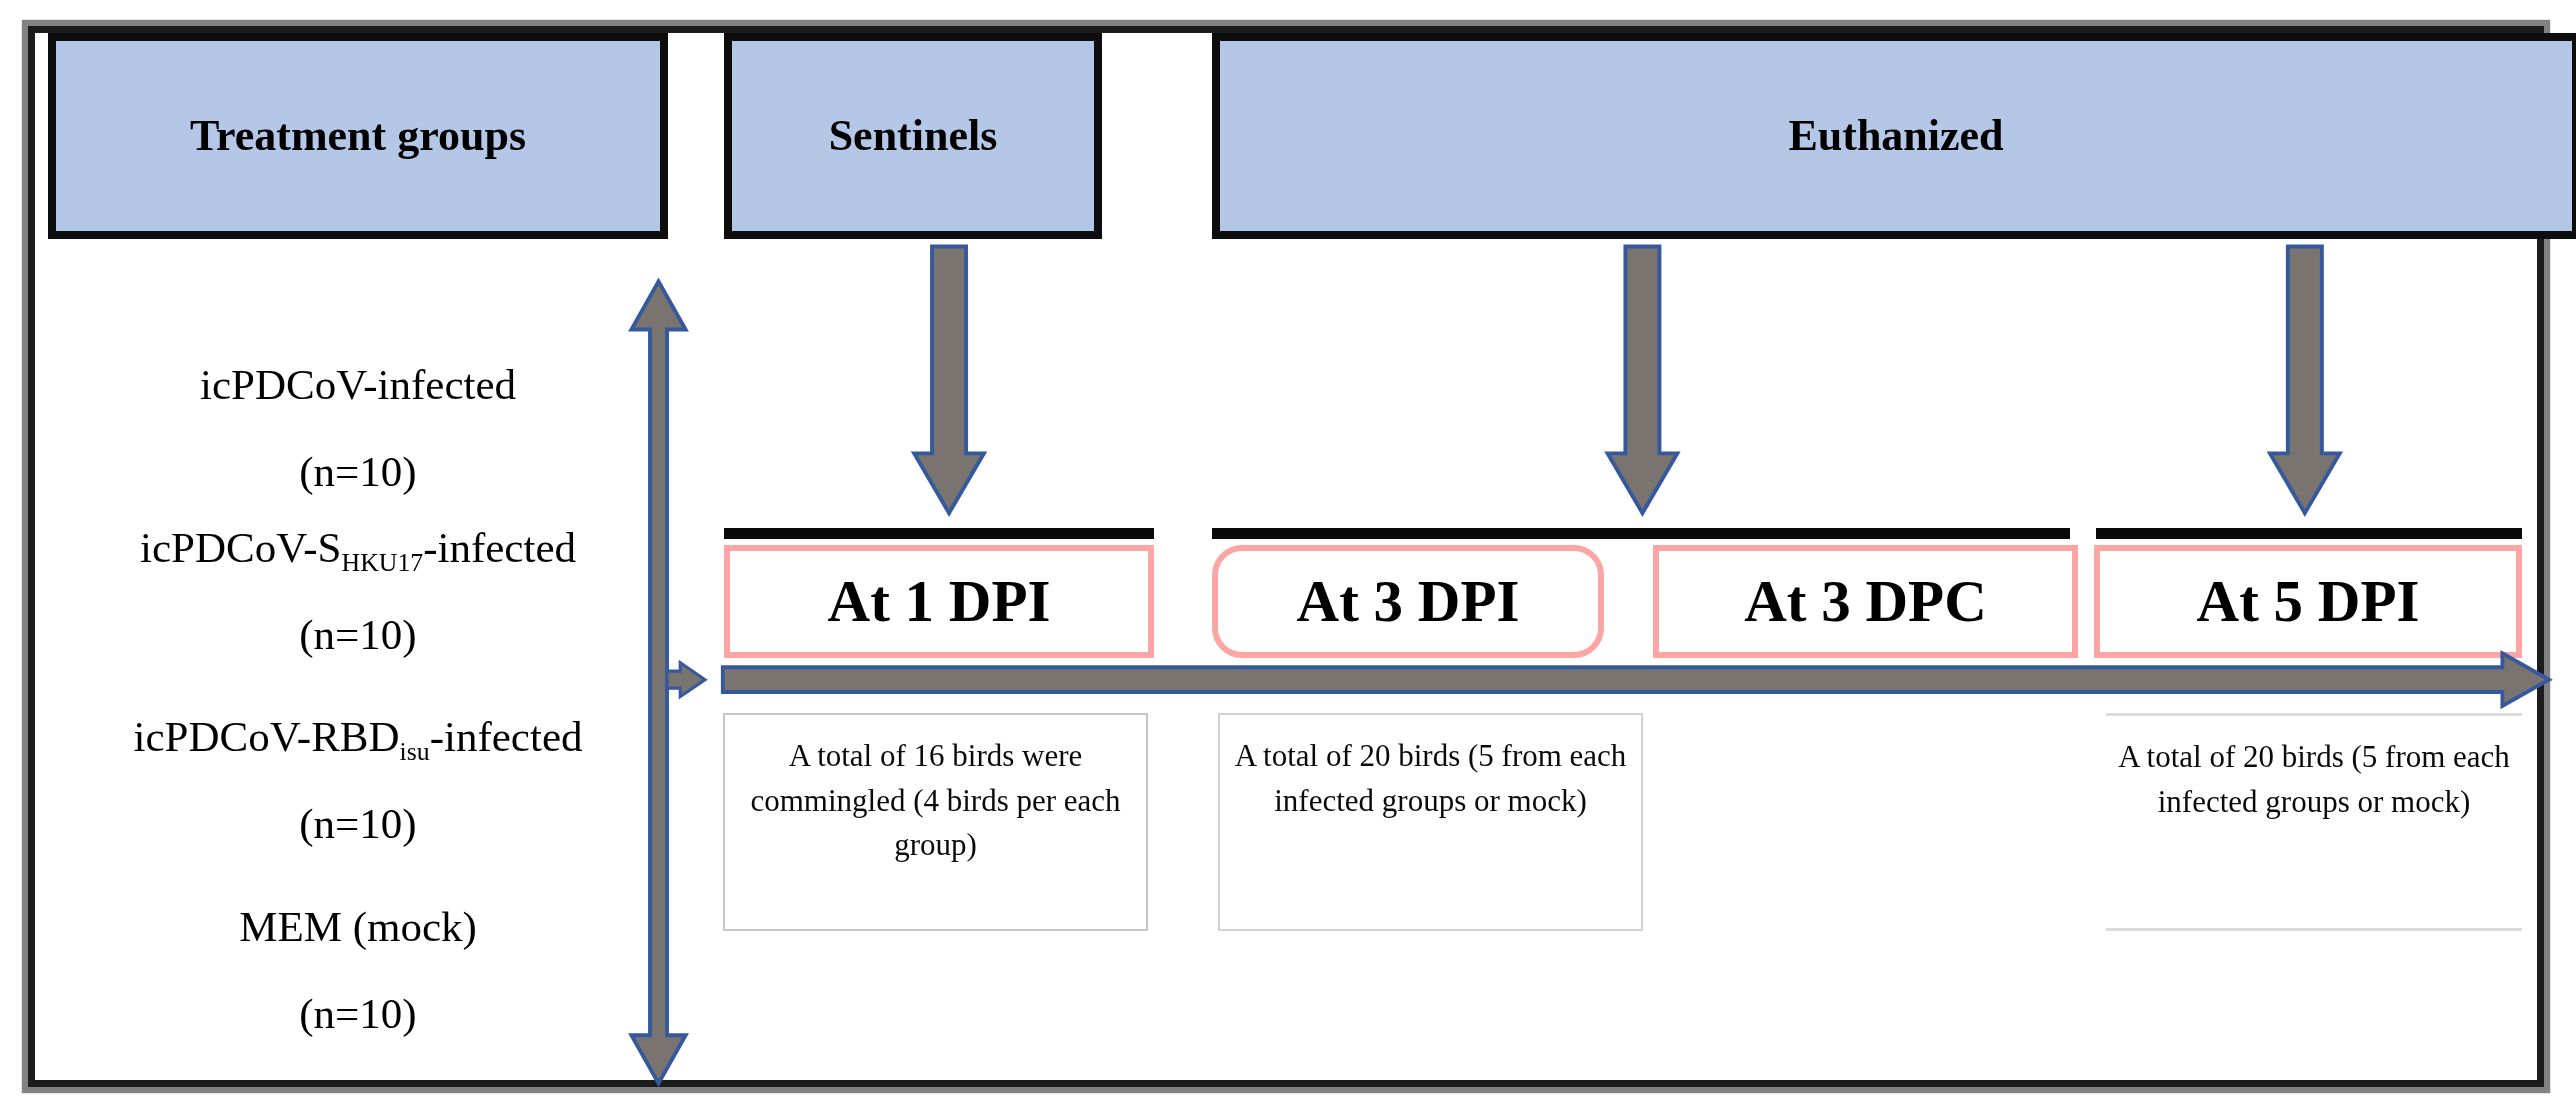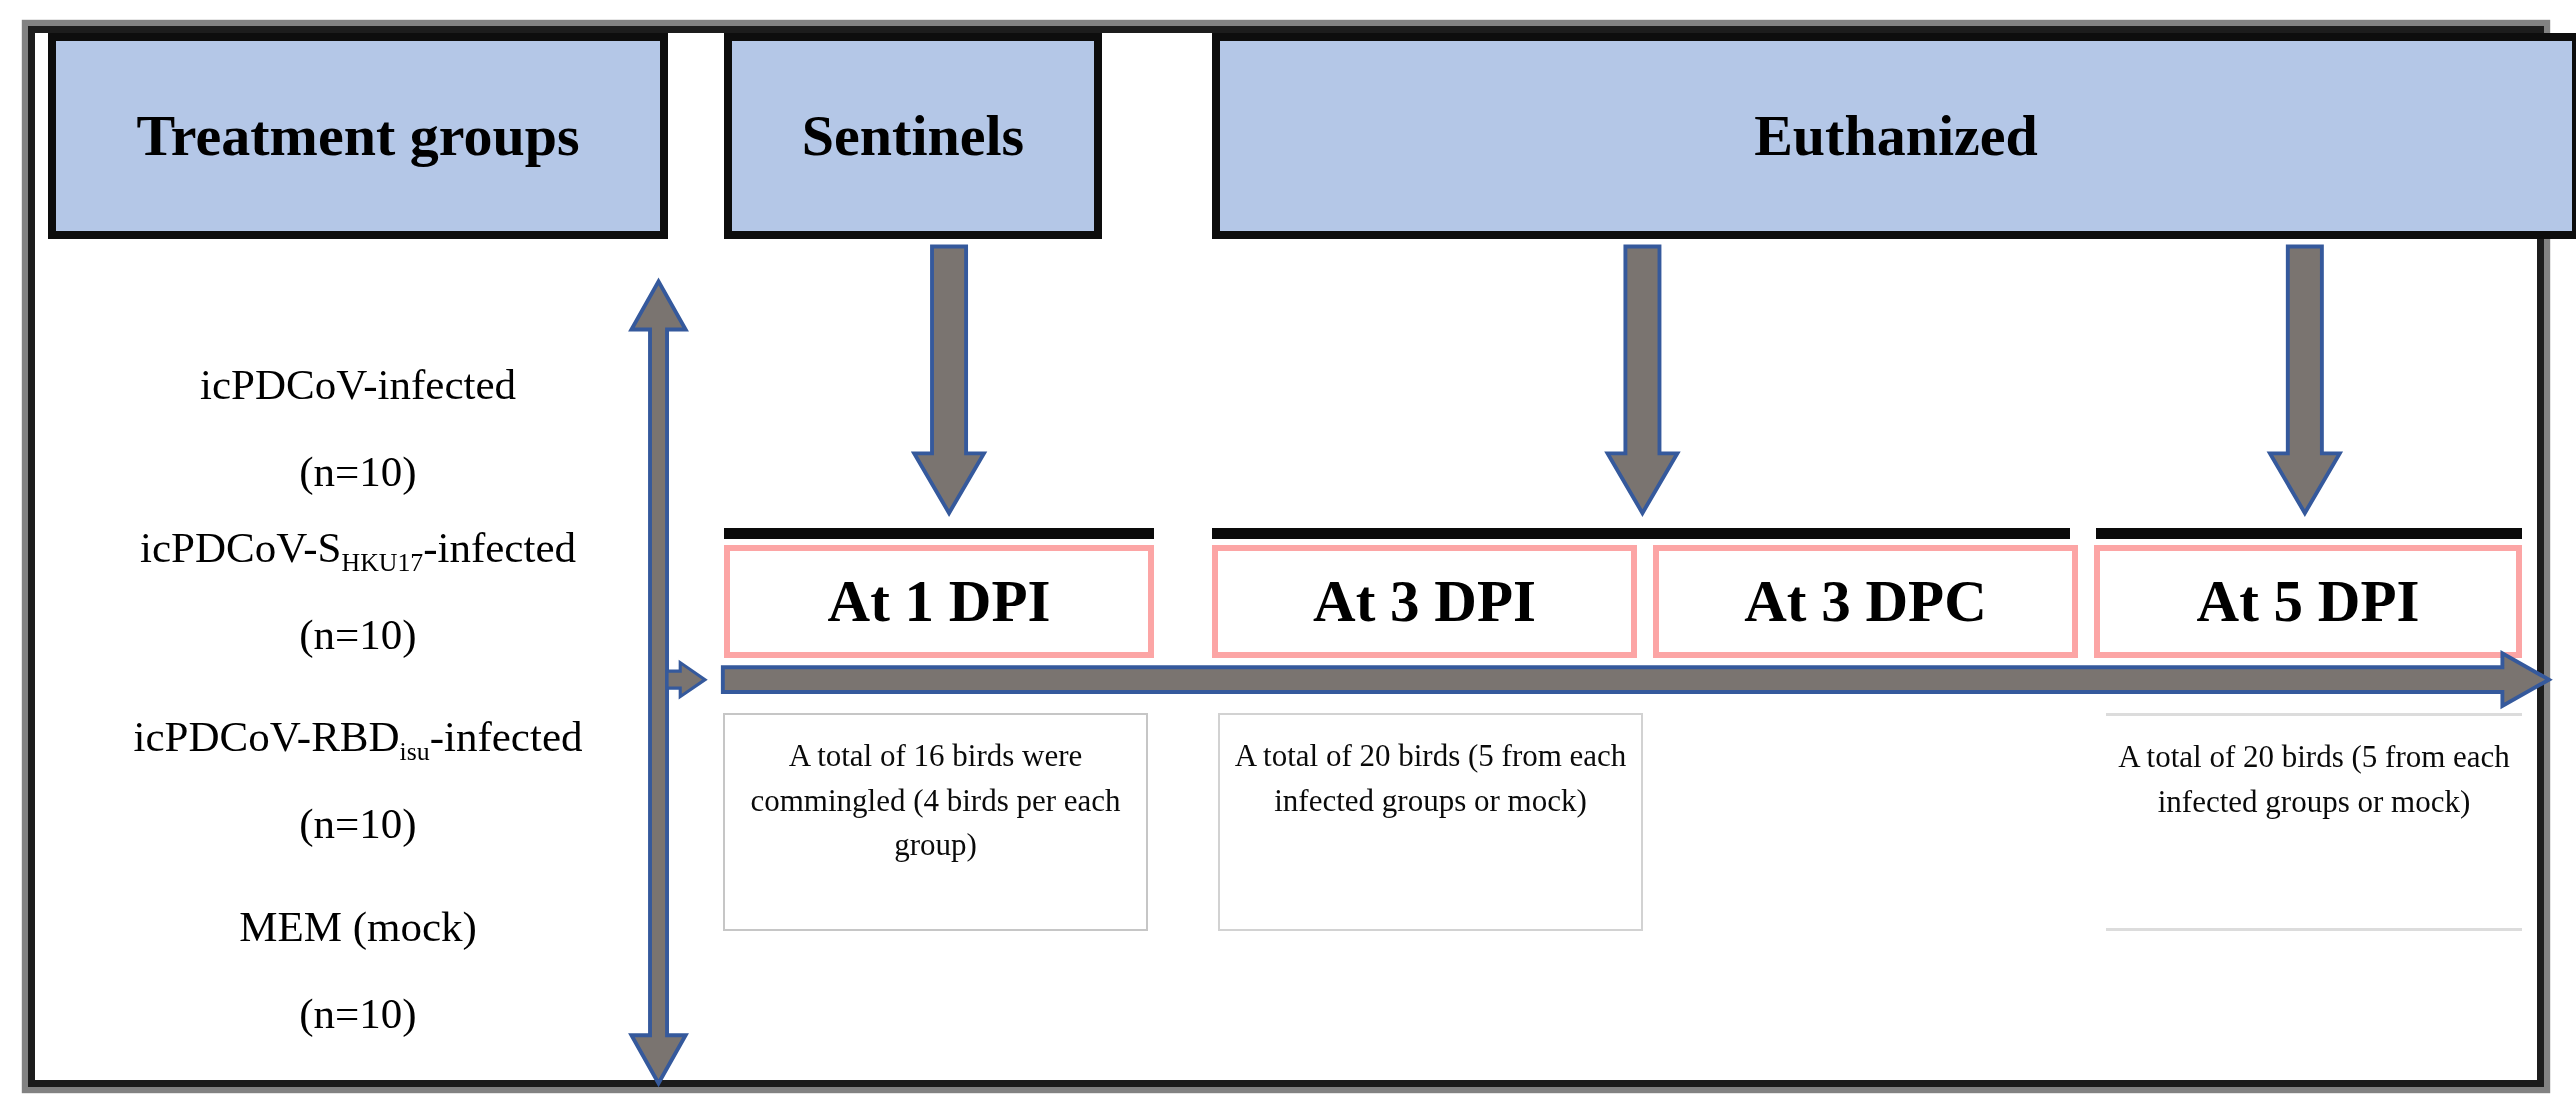--- a/index.html
+++ b/index.html
@@ -2,21 +2,21 @@
 <html style="font-size:12.4px"><head>
 <meta charset="utf-8">
 <style>
   html,body{margin:0;padding:0;background:#ffffff;}
   #canvas{position:relative;width:2576px;height:1116px;background:#ffffff;overflow:hidden;
           font-family:"Liberation Serif","DejaVu Serif",serif;color:#000;}
   .frame{position:absolute;left:28px;top:26px;width:2516px;height:1061px;box-sizing:border-box;
          border:7.7px solid #1c1c1c;box-shadow:0 0 0 6.2px #828282;background:transparent;}
   .hdr{position:absolute;top:33px;height:206px;box-sizing:border-box;background:#b4c7e7;
        border:8.5px solid #0d0d0d;display:flex;align-items:center;justify-content:center;
-       font-weight:700;font-size:58px;line-height:1;}
+       font-weight:700;font-size:44px;line-height:1;}
   .bar{position:absolute;top:528px;height:11px;background:#0a0a0a;}
   .tbox{position:absolute;top:545px;height:113px;box-sizing:border-box;background:#ffffff;
         border:6px solid #fca5a5;display:flex;align-items:center;justify-content:center;
         font-weight:700;font-size:59px;line-height:1;}
   .note{position:absolute;top:713px;height:218px;box-sizing:border-box;background:#ffffff;
         text-align:center;font-size:31px;line-height:1.45;padding:18.6px 7.7px 0 7.7px;color:#0a0a0a;}
   .note-1{border:2.3px solid #c6c6c6;}
   .note-2{border:2.3px solid #d2d2d2;}
   .note-3{border-top:2.3px solid #d2d2d2;border-right:3.9px solid #474747;}
   .note-4{border-top:3.1px solid #dcdcdc;border-bottom:3.1px solid #dcdcdc;}
@@ -59,21 +59,21 @@
     <div>(n=10)</div>
   </div>
 
   <div class="bar" style="left:724px;width:430px;"></div>
   <div class="bar" style="left:1212px;width:858px;"></div>
   <div class="bar" style="left:2096px;width:426px;"></div>
 
   <div class="tbox" style="left:724px;width:430px;">
     <span>At 1 DPI</span>
   </div>
-  <div class="tbox" style="left:1212px;width:425px;">
+  <div class="tbox" style="left:1212px;width:392px;border-radius:30px;">
     <span>At 3 DPI</span>
   </div>
   <div class="tbox" style="left:1653px;width:425px;">
     <span>At 3 DPC</span>
   </div>
   <div class="tbox" style="left:2094px;width:428px;">
     <span>At 5 DPI</span>
   </div>
 
   <div class="note note-1" style="left:723px;width:425px;">

